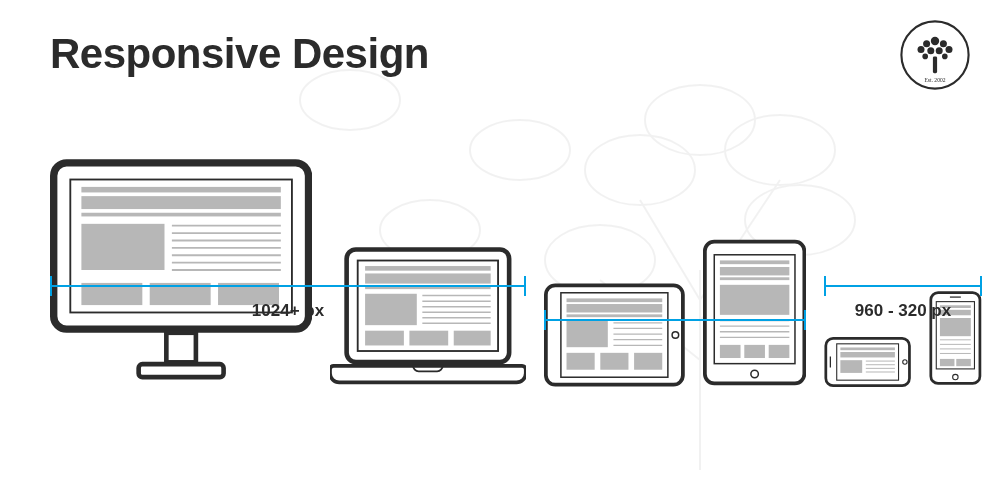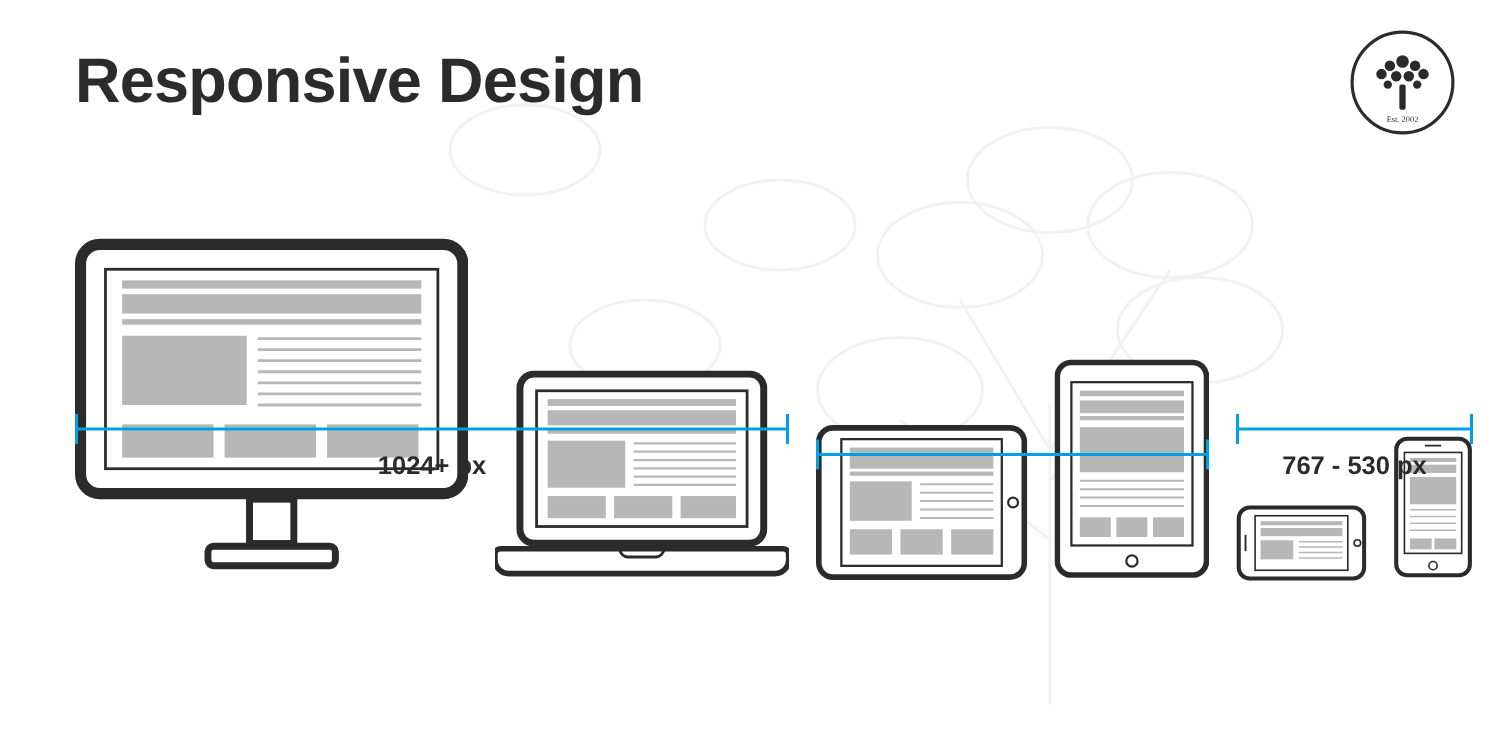--- a/index.html
+++ b/index.html
@@ -1,21 +1,21 @@
 <!DOCTYPE html>
 <html><head>
 <meta charset="utf-8">
 <style>
   html,body{margin:0;padding:0;width:1000px;height:501px;font-family:"Helvetica Neue",Arial,sans-serif;background:#fff;overflow:hidden}
   .page{position:relative;width:1000px;height:363px}
   .bg-deco{position:absolute;inset:0;opacity:.06;pointer-events:none}
   .title{position:absolute;left:50px;top:30px;font-size:42px;font-weight:700;color:#2b2b2b;letter-spacing:-.5px}
   .logo{position:absolute;right:30px;top:20px;width:70px;height:70px}
   .devices{position:absolute;left:50px;right:30px;top:135px;height:255px;display:flex;align-items:flex-end;gap:18px}
-  .ranges{position:absolute;left:50px;right:14px;bottom:42px;display:flex;align-items:center;gap:18px}
+  .ranges{position:absolute;left:50px;right:14px;bottom:42px;display:flex;align-items:flex-end;gap:18px}
   .range{display:flex;flex-direction:column;align-items:center;gap:14px}
   .range-bar{position:relative;height:2px;background:#00a1e4;width:100%}
   .range-bar::before,.range-bar::after{content:"";position:absolute;top:-9px;width:2px;height:20px;background:#00a1e4}
   .range-bar::before{left:0}.range-bar::after{right:0}
   .range-lbl{font-size:17px;font-weight:600;color:#2b2b2b}
   .group{display:flex;align-items:flex-end;gap:18px}
 </style>
 </head>
 <body>
 
@@ -214,17 +214,17 @@
   <div class="ranges">
     <div class="range" style="width:476px">
       <div class="range-bar"></div>
       <div class="range-lbl">1024+ px</div>
     </div>
     <div class="range" style="width:262px">
       <div class="range-bar"></div>
     </div>
     <div class="range" style="width:158px">
       <div class="range-bar"></div>
-      <div class="range-lbl">767 - 530 px</div>
+      <div class="range-lbl">960 - 320 px</div>
     </div>
   </div>
 
 </div>
 
 </body></html>

